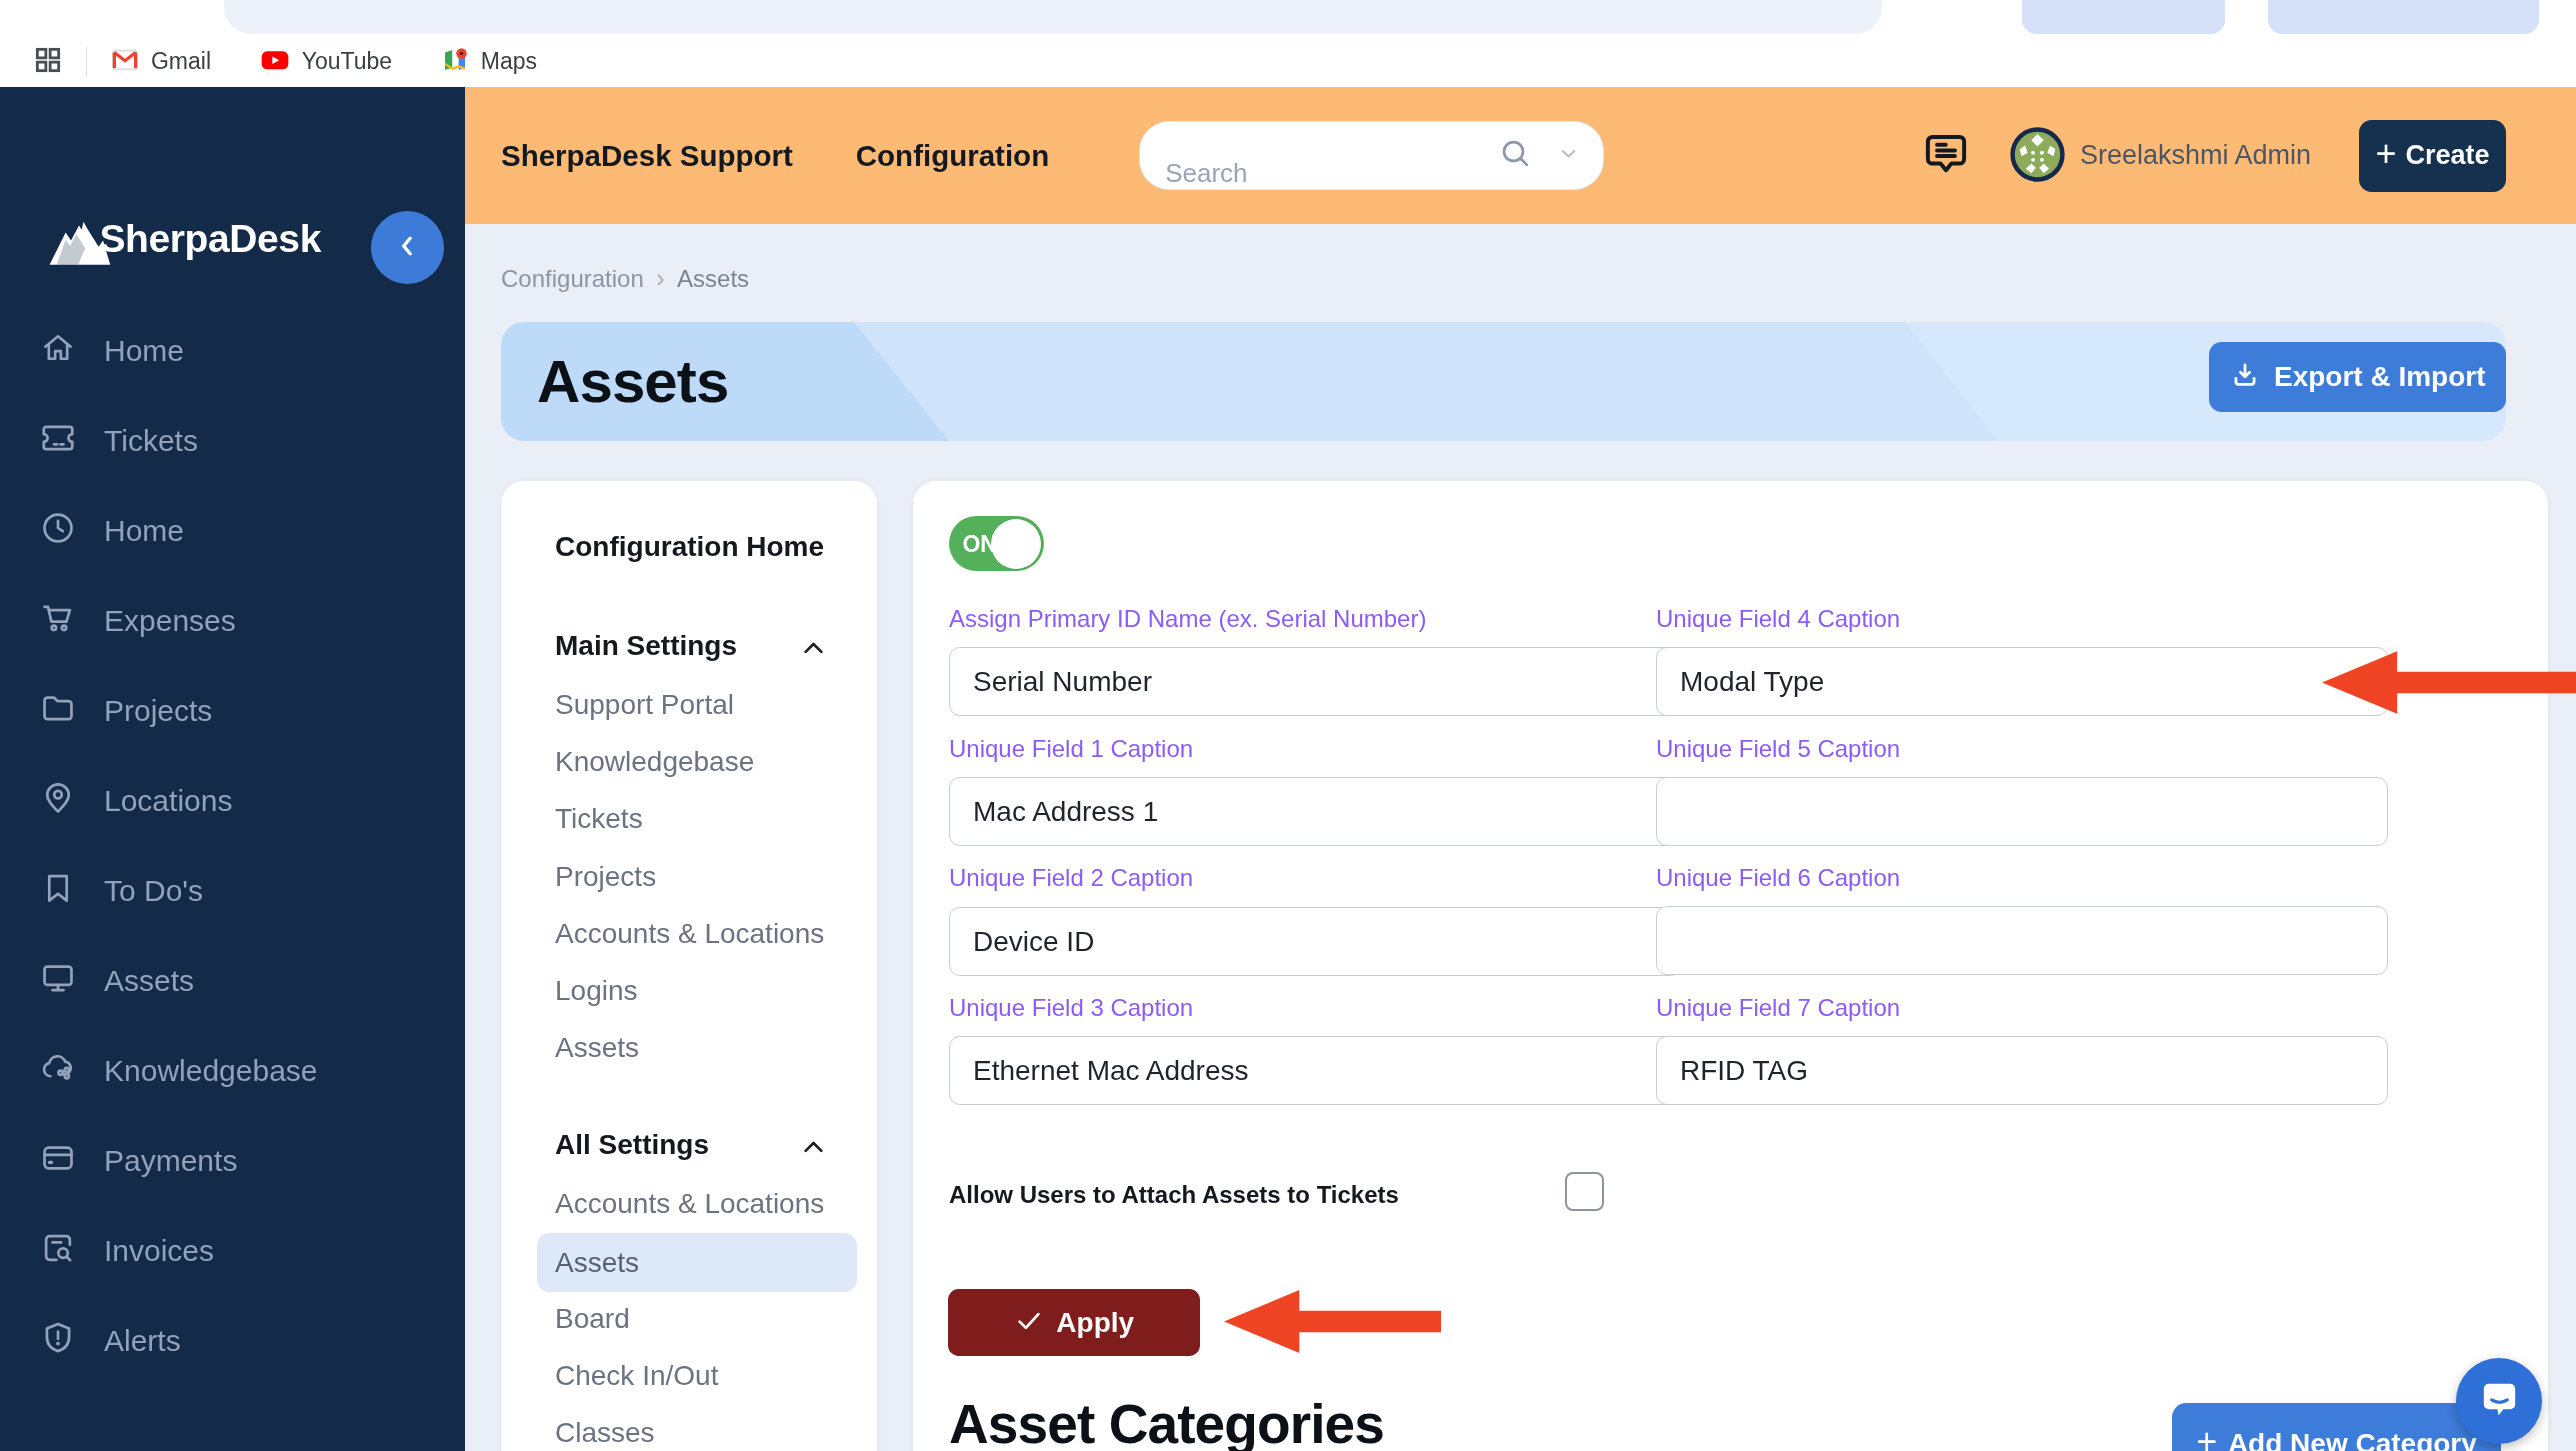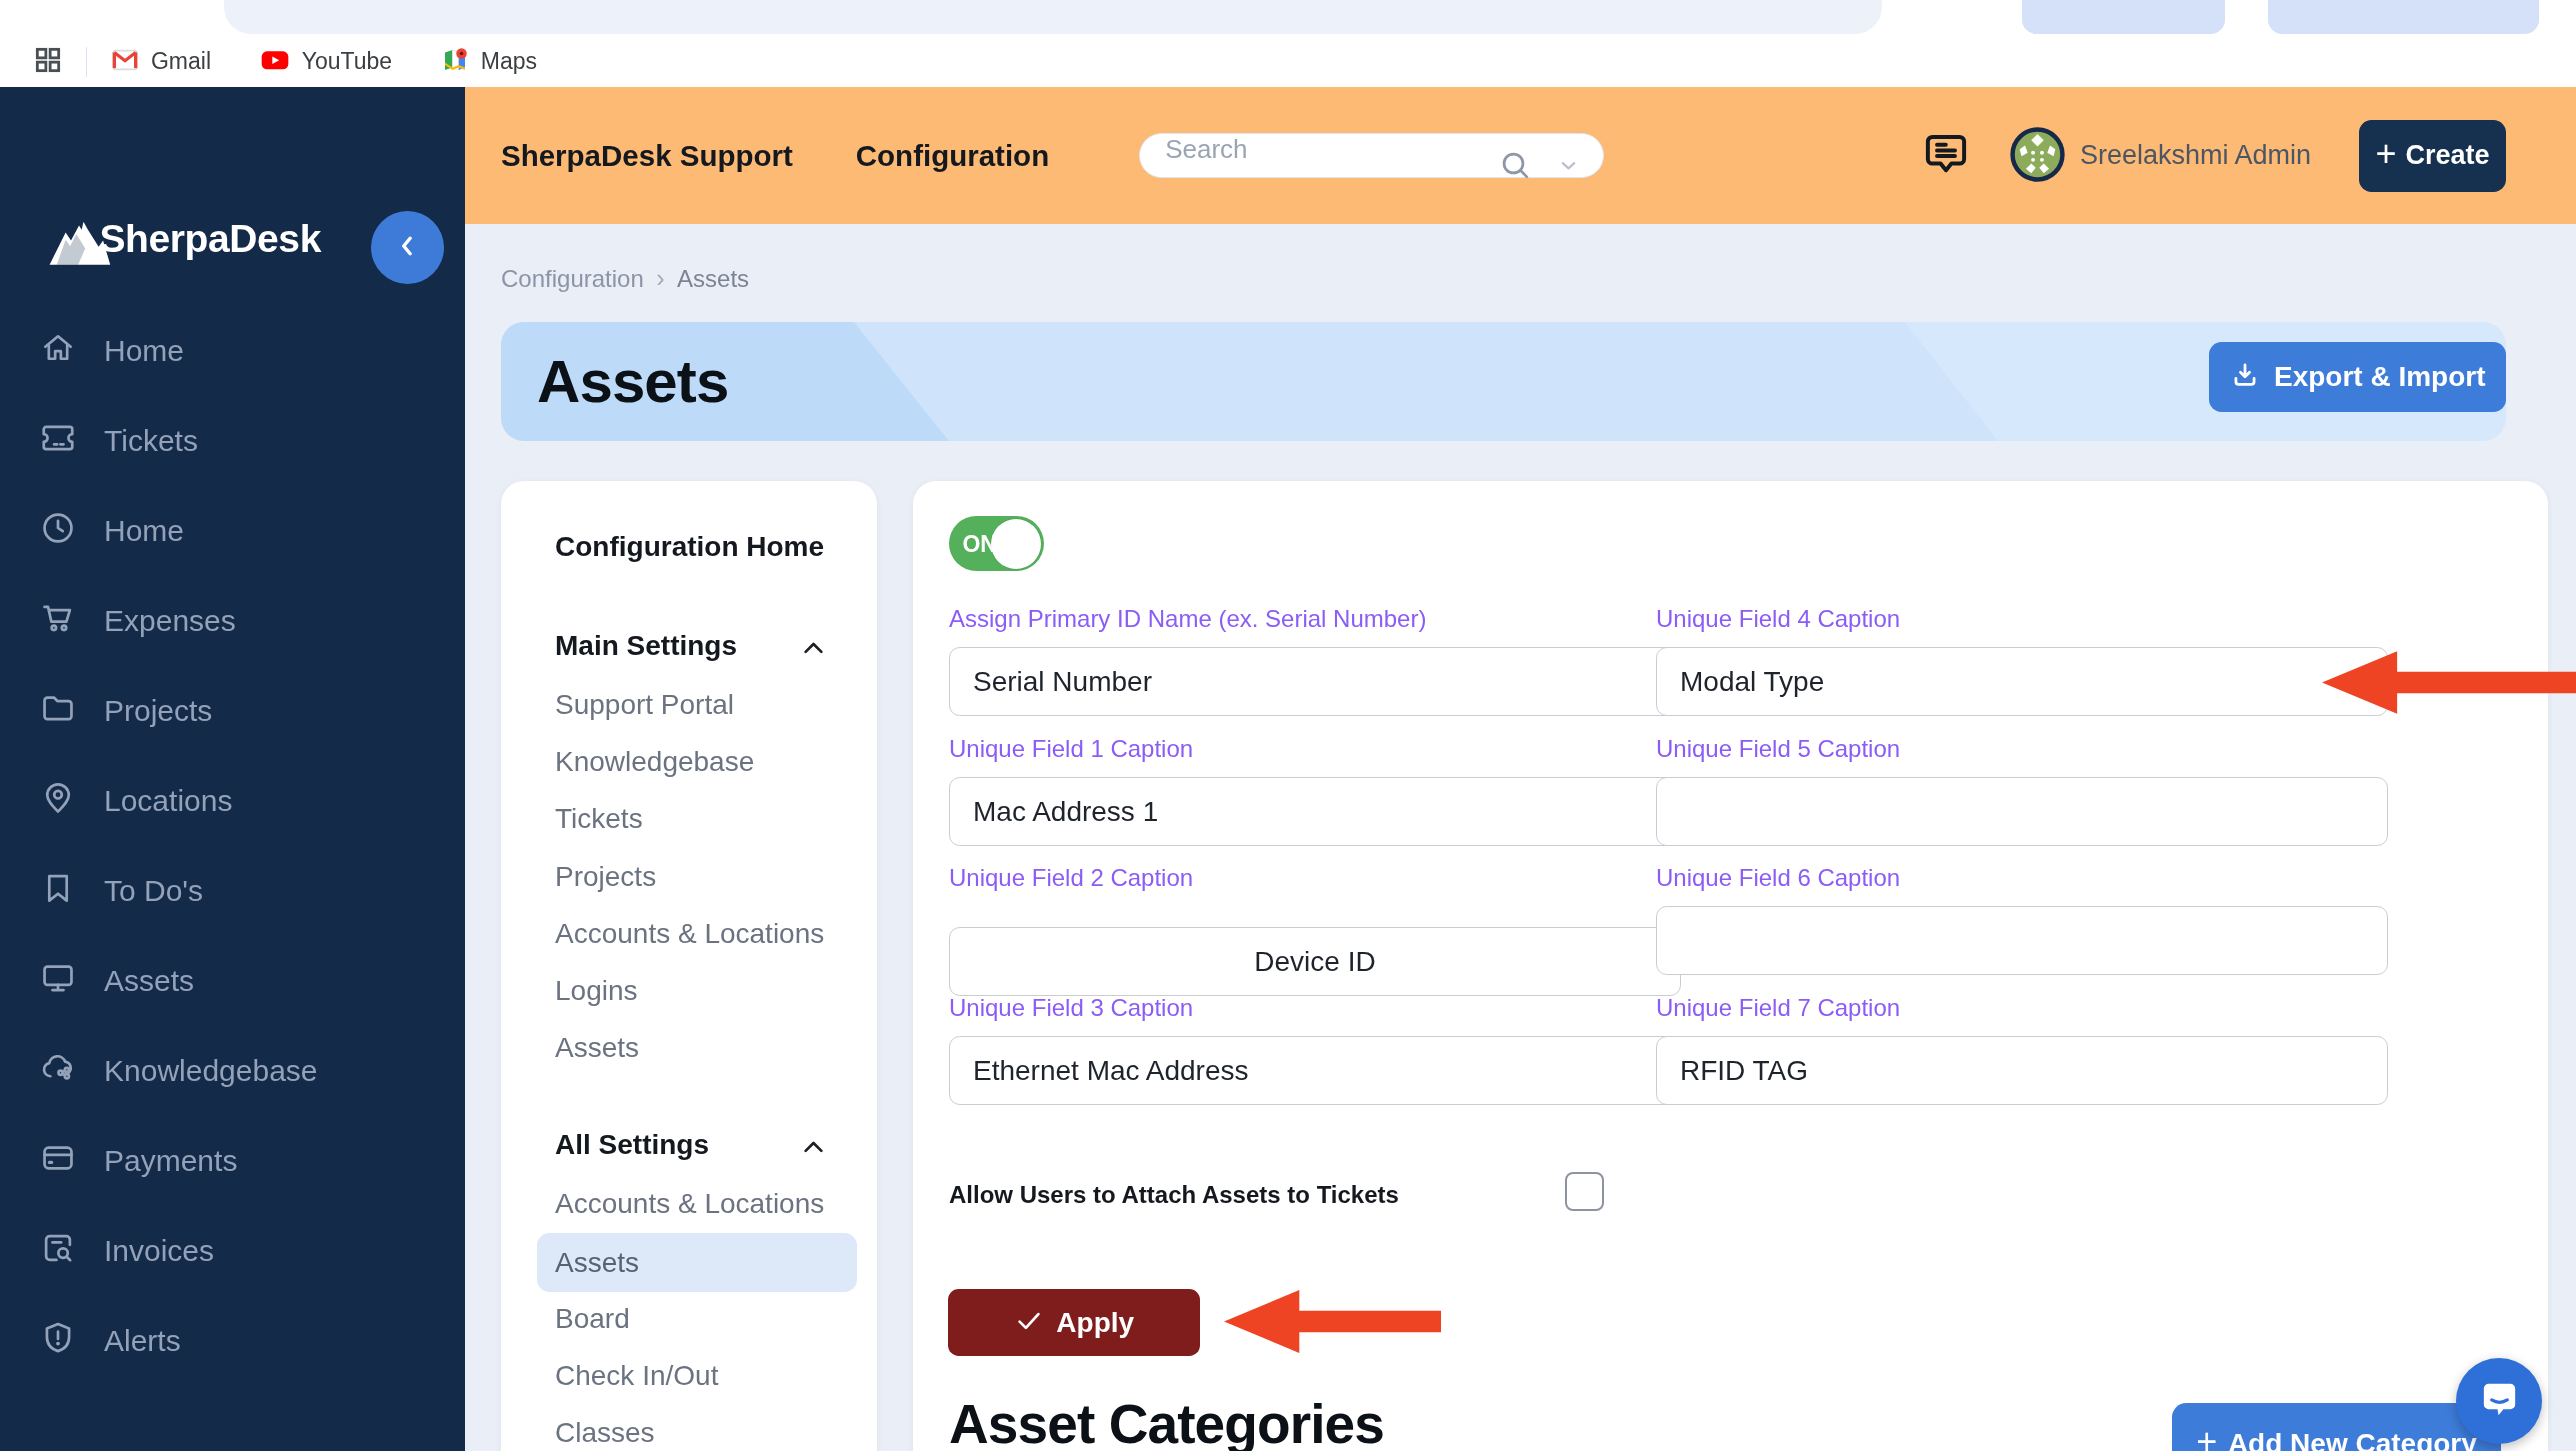--- a/index.html
+++ b/index.html
@@ -24,21 +24,21 @@
   .brand-text { color:#ffffff; font-size:39px; font-weight:bold; letter-spacing:-0.4px; margin-left:-12.5px; }
   .collapse-btn { position:absolute; left:371px; top:124px; width:73px; height:73px; border-radius:50%; background:#3e7bd8; display:flex; align-items:center; justify-content:center; cursor:pointer; }
   .side-nav { position:absolute; left:0; top:219px; width:100%; }
   .nav-item { height:90px; display:flex; align-items:center; padding-left:39px; gap:27px; color:#93a2b8; font-size:30px; font-weight:500; cursor:pointer; }
   .nav-item svg { flex:0 0 auto; }
 
   
   .app-header { position:absolute; left:465px; top:87px; width:2111px; height:137px; background:#fdba74; display:flex; align-items:center; padding-left:36px; }
   .app-title { font-size:29.5px; font-weight:bold; color:#14181f; }
   .app-nav { font-size:29.5px; font-weight:bold; color:#14181f; margin-left:63px; cursor:pointer; }
-  .searchbox { position:relative; margin-left:90px; width:465px; height:45px; border:1.8px solid #e2e5ec; border-radius:30px; background:#fff; display:flex; align-items:flex-start; }
+  .searchbox { position:relative; margin-left:90px; width:465px; height:69px; border:1.8px solid #e2e5ec; border-radius:30px; background:#fff; display:flex; align-items:flex-end; }
   .searchbox input { border:none; outline:none; background:transparent; font-size:26px; color:#333; padding:0 0 0 25px; width:331px; font-family:"Liberation Sans",sans-serif; }
   .searchbox input::placeholder { color:#9aa4b3; }
   .search-mag { position:absolute; right:70px; top:12.5px; }
   .search-chev { position:absolute; right:23px; top:19.7px; }
   .hdr-spacer { flex:1; }
   .hdr-chat { margin-right:38px; cursor:pointer; }
   .hdr-avatar { margin-right:14.3px; }
   .hdr-user { font-size:27px; color:#4c5563; margin-right:48px; }
   .create-btn { width:147px; height:72px; background:#16304f; border:none; border-radius:12.5px; color:#fff; display:flex; align-items:center; justify-content:center; gap:9px; cursor:pointer; margin-right:70px; }
   .create-plus { font-size:36px; font-weight:300; line-height:1; margin-top:-3.6px; }
@@ -366,21 +366,21 @@
       <span class="toggle-knob"></span>
     </div>
 
     <label class="f-label" style="left:36px; top:124px;">Assign Primary ID Name (ex. Serial Number)</label>
     <input class="f-input" style="left: 36px; top: 166px;" value="Serial Number">
 
     <label class="f-label" style="left:36px; top:254px;">Unique Field 1 Caption</label>
     <input class="f-input" style="left: 36px; top: 296px;" value="Mac Address 1">
 
     <label class="f-label" style="left:36px; top:383px;">Unique Field 2 Caption</label>
-    <input class="f-input" style="left: 36px; top: 446px; text-align: center;" value="Device ID">
+    <input class="f-input" style="left: 36px; top: 426px;" value="Device ID">
 
     <label class="f-label" style="left:36px; top:513px;">Unique Field 3 Caption</label>
     <input class="f-input" style="left: 36px; top: 555px;" value="Ethernet Mac Address">
 
     <label class="f-label" style="left:743px; top:124px;">Unique Field 4 Caption</label>
     <input class="f-input" style="left: 743px; top: 166px;" value="Modal Type">
 
     <label class="f-label" style="left:743px; top:254px;">Unique Field 5 Caption</label>
     <input class="f-input" style="left: 743px; top: 296px;" value="">
 

